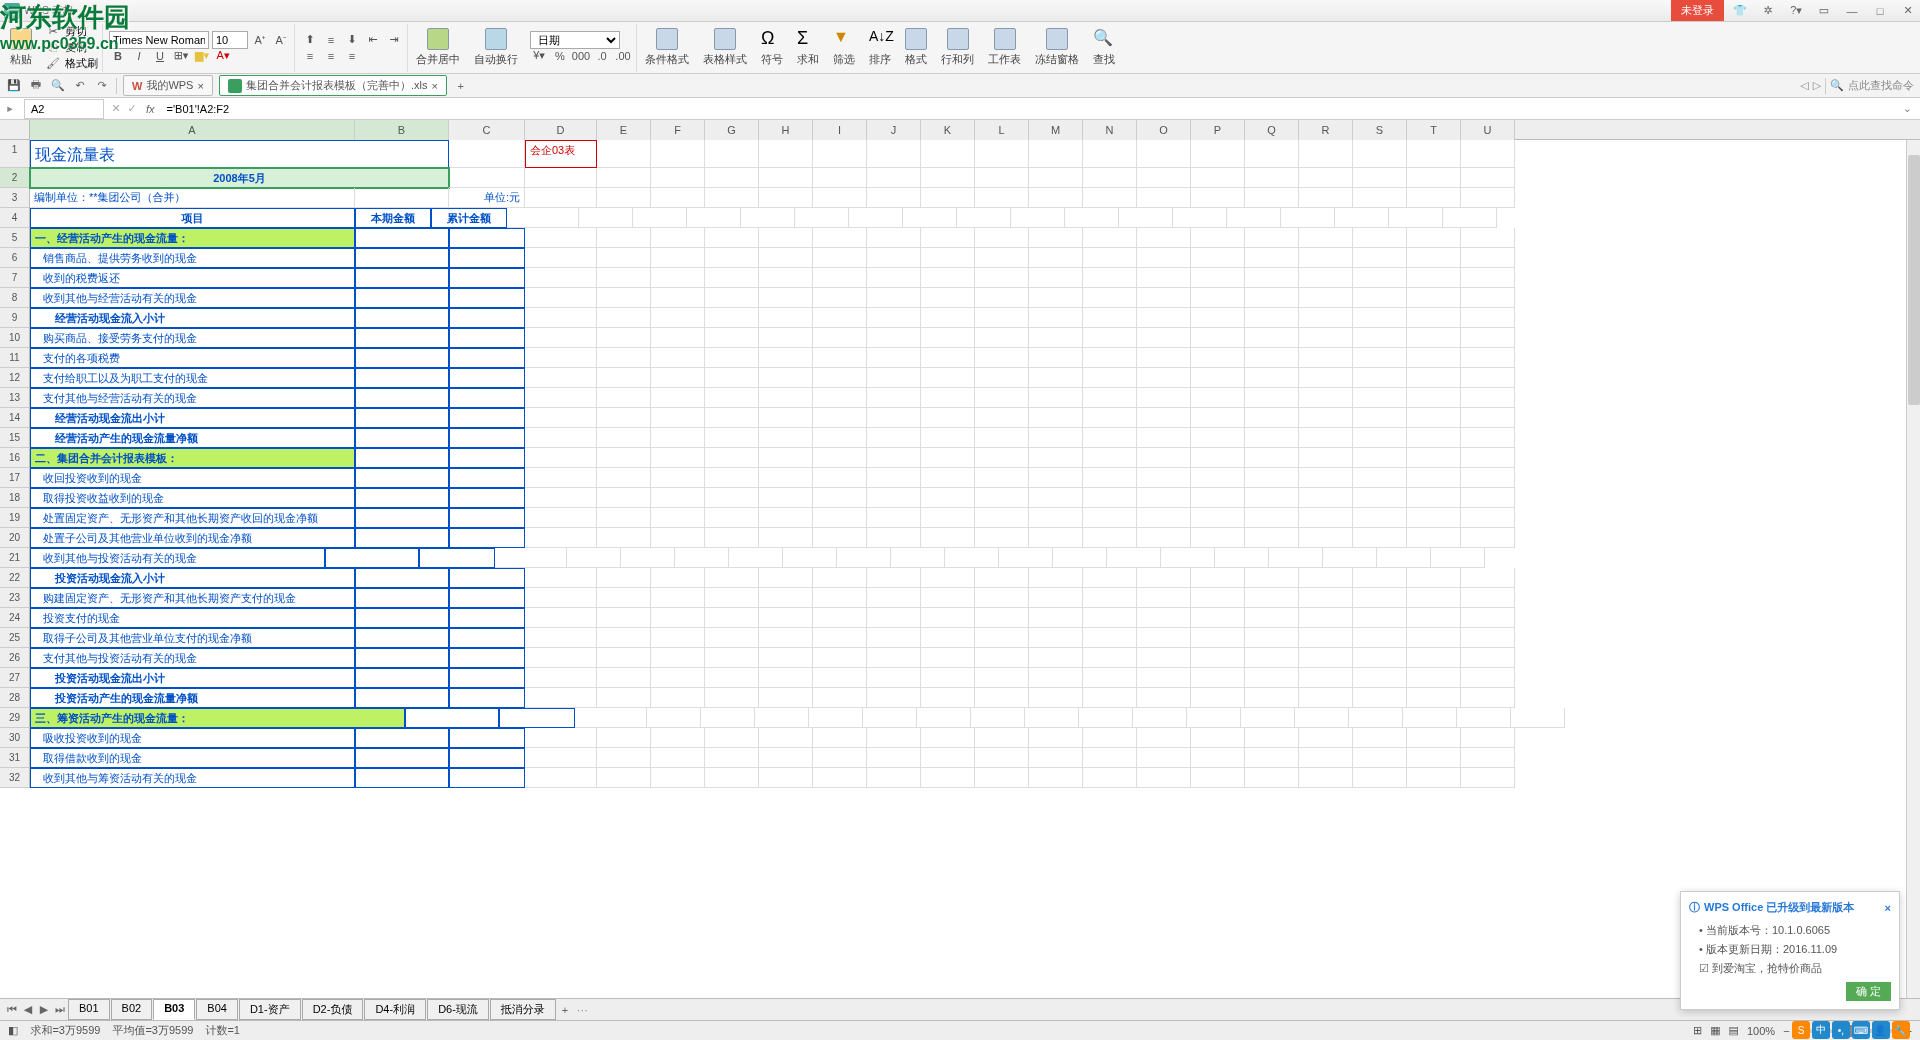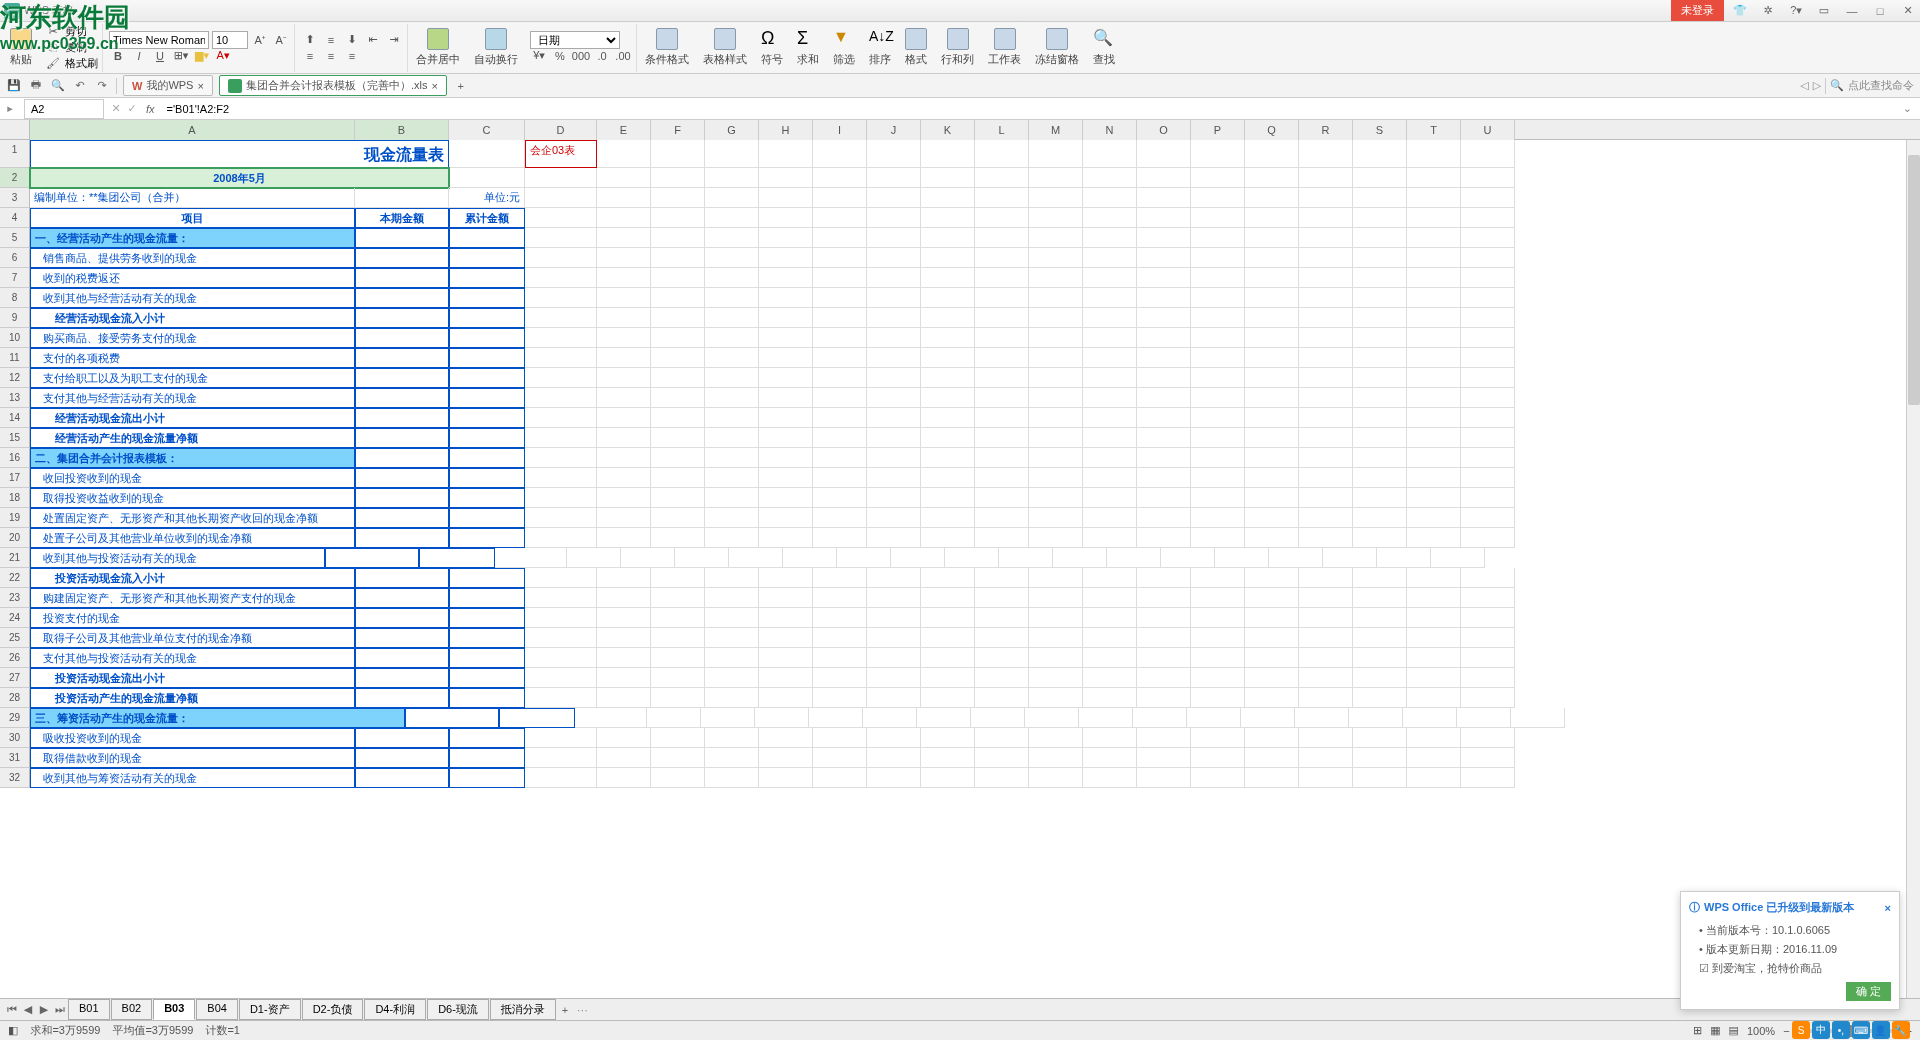--- a/index.html
+++ b/index.html
@@ -39,24 +39,24 @@
 .corner{width:30px;height:20px;background:#eee;border-right:1px solid #bbb;border-bottom:1px solid #bbb}
 .col-h{height:20px;border-right:1px solid #ccc;text-align:center;font-size:11px;color:#555;line-height:20px;background:#eee}
 .col-h.sel{background:#d4e8d4}
 .grid-body{display:flex}
 .row-headers{width:30px;background:#eee;border-right:1px solid #bbb}
 .row-h{height:20px;border-bottom:1px solid #ccc;text-align:center;font-size:10px;color:#555;line-height:20px}
 .row-h.sel{background:#d4e8d4}
 .cells{position:relative}
 .cell-row{display:flex;height:20px}
 .cell{border-right:1px solid #ddd;border-bottom:1px solid #ddd;padding:0 4px;font-size:11px;line-height:19px;overflow:hidden;white-space:nowrap}
-.cell.title{font-size:16px;font-weight:bold;color:#0050c8;text-align:right;border:1px solid #0050c8}
+.cell.title{font-size:16px;font-weight:normal;color:#0050c8;text-align:left;border:1px solid #0050c8}
 .cell.subtitle{font-weight:bold;color:#0050c8;text-align:center;border:1px solid #0050c8}
 .cell.hdr{font-weight:bold;color:#0050c8;text-align:center;border:1px solid #0050c8;background:#fff}
-.cell.sect{background:#7dd3fc;font-weight:bold;color:#0050c8;border:1px solid #0050c8}
+.cell.sect{background:#bef264;font-weight:bold;color:#0050c8;border:1px solid #0050c8}
 .cell.item{color:#0050c8;border:1px solid #0050c8;padding-left:12px}
 .cell.subitem{color:#0050c8;border:1px solid #0050c8;padding-left:24px;font-weight:bold}
 .cell.meta{color:#0050c8;font-size:11px}
 .cell.tag{color:#c00;font-size:11px}
 .cell.dat{border:1px solid #0050c8}
 .cell.selected{outline:2px solid #3a9e5f;outline-offset:-1px;background:#d8efd8}
 .sheet-tabs{position:absolute;bottom:20px;left:0;right:0;height:22px;background:#eee;border-top:1px solid #bbb;display:flex;align-items:center;padding:0 4px}
 .nav-btn{width:16px;height:16px;cursor:pointer;color:#666;display:flex;align-items:center;justify-content:center}
 .st-tab{padding:2px 10px;border:1px solid #aaa;background:#f0f0f0;font-size:11px;cursor:pointer;margin-right:1px}
 .st-tab.active{background:#fff;border-bottom-color:#fff;font-weight:bold}
@@ -381,21 +381,21 @@
           <div class="cell" style="width:54px"></div>
           <div class="cell" style="width:54px"></div>
           <div class="cell" style="width:54px"></div>
           <div class="cell" style="width:54px"></div>
           <div class="cell" style="width:54px"></div>
           <div class="cell" style="width:54px"></div>
           <div class="cell" style="width:54px"></div>
         </div>
         <div class="cell-row">
           <div class="cell hdr" style="width:325px">项目</div>
-          <div class="cell hdr" style="width:94px">本期金额</div>
+          <div class="cell hdr" style="width:76px">本期金额</div>
           <div class="cell hdr" style="width:76px">累计金额</div>
           <div class="cell" style="width:72px"></div>
           <div class="cell" style="width:54px"></div>
           <div class="cell" style="width:54px"></div>
           <div class="cell" style="width:54px"></div>
           <div class="cell" style="width:54px"></div>
           <div class="cell" style="width:54px"></div>
           <div class="cell" style="width:54px"></div>
           <div class="cell" style="width:54px"></div>
           <div class="cell" style="width:54px"></div>

